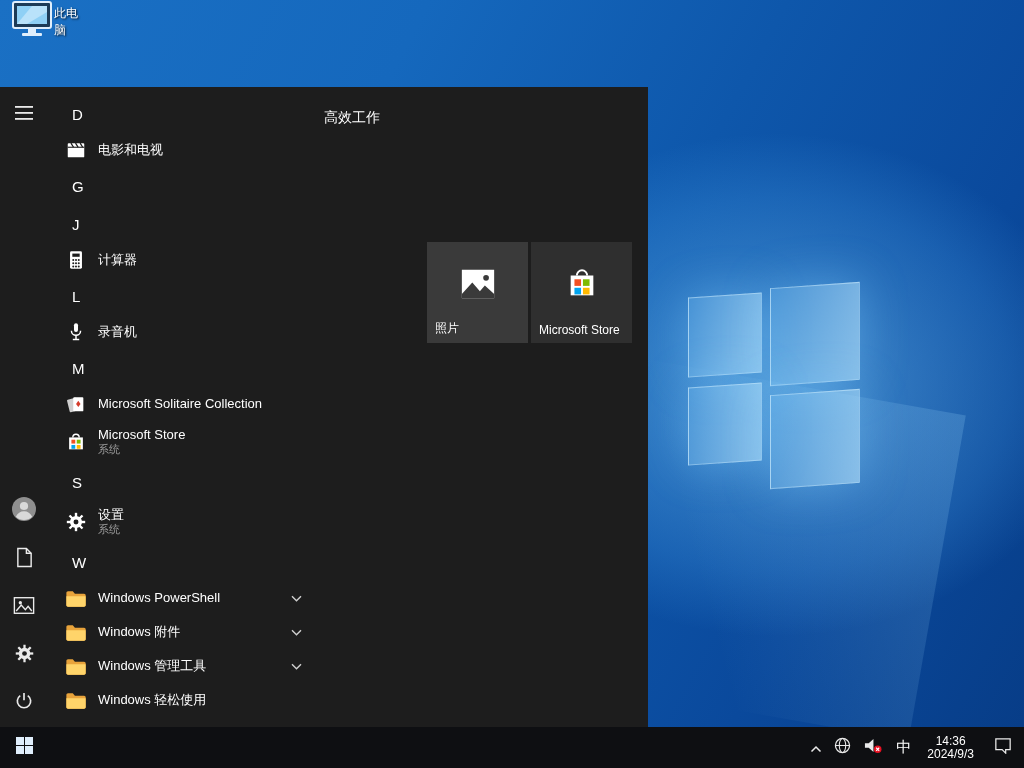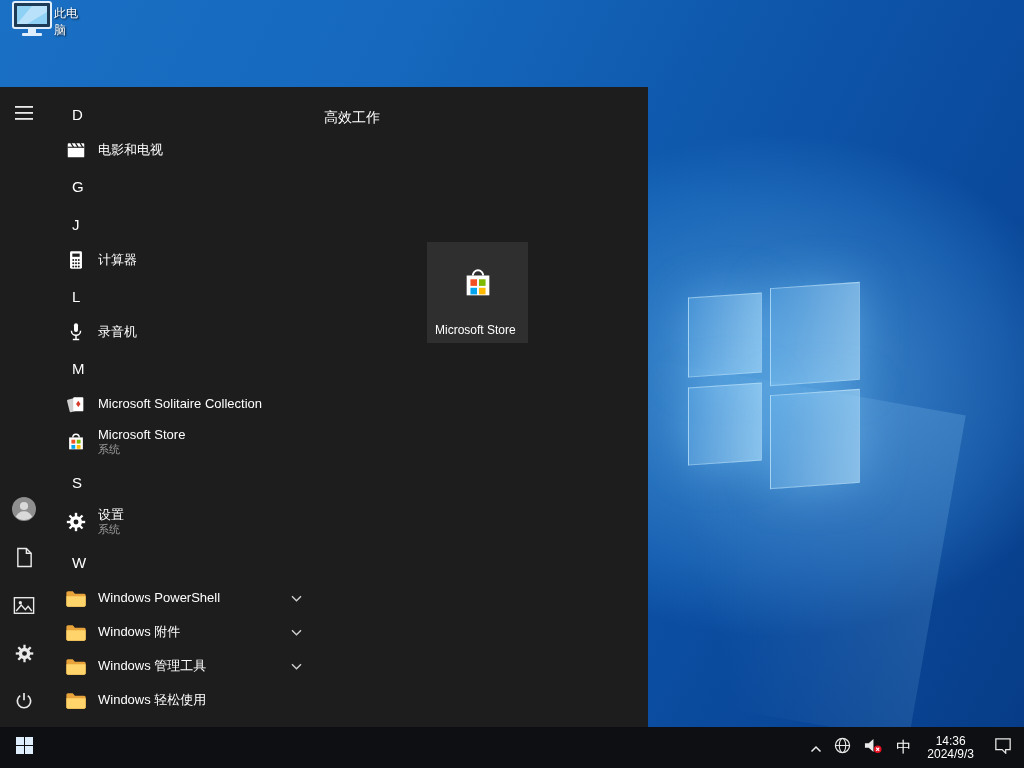--- a/index.html
+++ b/index.html
@@ -388,20 +388,30 @@
       <span class="app-text">
           <span class="app-label">Windows 轻松使用</span>
         </span>
 
     </div>
   </div>
 
   <div class="tiles">
     <span class="tile-group-title">高效工作</span>
     <div class="tile-grid">
+      <div class="tile tile-photos">
+        <span class="tile-icon">
+          <svg width="38" height="38" viewBox="0 0 40 40">
+            <rect x="3" y="5" width="34" height="30" fill="#fff"></rect>
+            <circle cx="28.5" cy="13.5" r="3" fill="#3a3a3a"></circle>
+            <path d="M3 35 v-4.5 l11 -12 8 9.2 5.2 -6 9.8 8.8 v4.5 z" fill="#3a3a3a"></path>
+          </svg>
+        </span>
+        <span class="tile-label">照片</span>
+      </div>
       <div class="tile tile-store">
         <span class="tile-icon">
           <svg width="34" height="34" viewBox="0 0 36 36">
             <path d="M12.5 9 a5.5 5.5 0 0 1 11 0" fill="none" stroke="#fff" stroke-width="2"></path>
             <rect x="6" y="9" width="24" height="21" fill="#fff"></rect>
             <rect x="10" y="13" width="7" height="7" fill="#f25022"></rect>
             <rect x="19" y="13" width="7" height="7" fill="#7fba00"></rect>
             <rect x="10" y="22" width="7" height="7" fill="#00a4ef"></rect>
             <rect x="19" y="22" width="7" height="7" fill="#ffb900"></rect>
           </svg>

